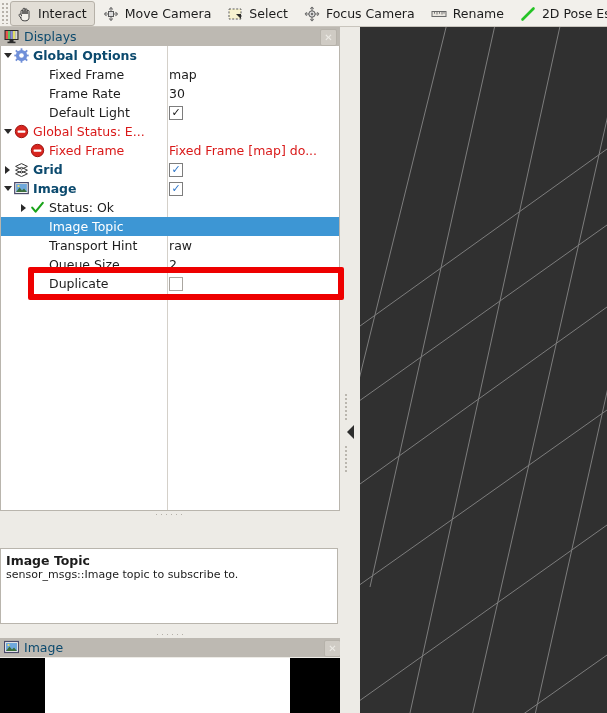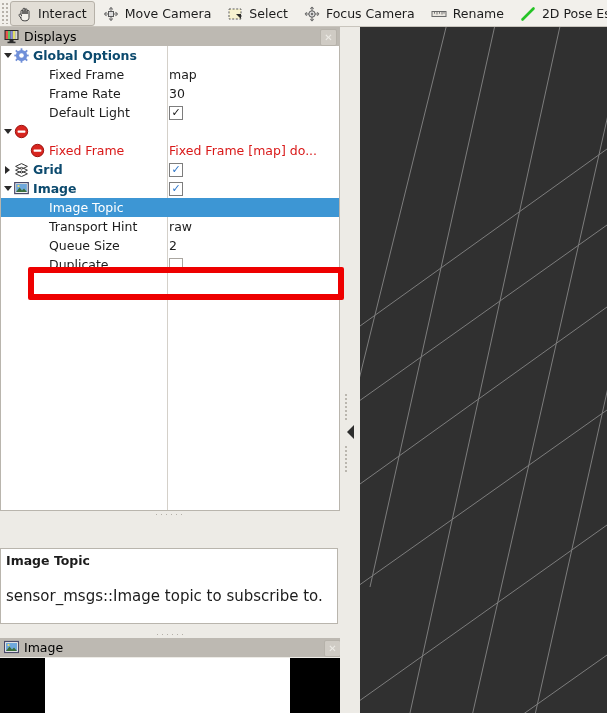--- a/index.html
+++ b/index.html
@@ -76,21 +76,21 @@
   .dock-title {
     position: relative;
     height: 19px;
     background: #bdb9b2;
     display: flex;
     align-items: center;
     padding-left: 4px;
   }
   .dock-title .dt-label {
     font-size: 12.5px;
-    color: #000000;
+    color: #0c4a6e;
     margin-left: 5px;
   }
   .dock-close {
     position: absolute;
     right: 3px; top: 2px;
     width: 15px; height: 15px;
     background: #cfcbc4;
     border: 1px solid #b6b2aa;
     border-radius: 2px;
     display: flex; align-items: center; justify-content: center;
@@ -218,21 +218,21 @@
   #desc-pane {
     position: absolute;
     left: 0; top: 521px;
     width: 338px; height: 76px;
     background: #ffffff;
     border: 1px solid #b9b5ad;
     padding: 4px 5px;
     box-sizing: border-box;
   }
   #desc-title { font-weight: bold; font-size: 12.5px; }
-  #desc-body { font-size: 15px; margin-top: 19px; }
+  #desc-body { font-size: 11px; margin-top: 0; }
 
   
   #btn-row {
     position: absolute;
     left: 0; top: 604px;
     width: 340px; height: 26px;
     display: flex;
     gap: 4px;
     padding: 0 2px;
     box-sizing: border-box;
@@ -464,20 +464,21 @@
           </div>
           <div class="row">
             <div class="row-name">
               <span class="twisty">
                 <span class="tri-d"></span>
               </span>
               <svg class="ico" viewBox="0 0 15 15">
                 <circle cx="7.5" cy="7.5" r="6.2" fill="#d8251f" stroke="#9e1511" stroke-width="1"></circle>
                 <rect x="3.6" y="6.4" width="7.8" height="2.3" rx="0.6" fill="#ffffff"></rect>
               </svg>
+              <span class="lbl err">Global Status: E...</span>
             </div>
             <div class="row-val"></div>
           </div>
           <div class="row">
             <div class="row-name">
               <span class="spacer16"></span>
               <span class="twisty"></span>
               <svg class="ico" viewBox="0 0 15 15">
                 <circle cx="7.5" cy="7.5" r="6.2" fill="#d8251f" stroke="#9e1511" stroke-width="1"></circle>
                 <rect x="3.6" y="6.4" width="7.8" height="2.3" rx="0.6" fill="#ffffff"></rect>
@@ -515,20 +516,33 @@
                 <rect x="0.7" y="1.6" width="13.6" height="11" fill="#f2f2f2" stroke="#4a4a6a" stroke-width="1.2"></rect>
                 <rect x="2.1" y="3" width="10.8" height="8" fill="#6fa8dc"></rect>
                 <path d="M2.1 11 L5.6 6.6 L8 9.6 L10 7.6 L12.9 11 Z" fill="#3c6f3c"></path>
                 <circle cx="4.5" cy="5" r="1.1" fill="#f5e06a"></circle>
               </svg>
               <span class="lbl bold-blue">Image</span>
             </div>
             <div class="row-val">
               <span class="chk k-blue">✓</span>
             </div>
+          </div>
+          <div class="row">
+            <div class="row-name">
+              <span class="spacer16"></span>
+              <span class="twisty">
+                <span class="tri-r"></span>
+              </span>
+              <svg class="ico" viewBox="0 0 15 15">
+                <path d="M2.2 7.6 L5.6 11.6 L12.8 2.8" fill="none" stroke="#19a319" stroke-width="2.1" stroke-linecap="round" stroke-linejoin="round"></path>
+              </svg>
+              <span class="lbl ">Status: Ok</span>
+            </div>
+            <div class="row-val"></div>
           </div>
           <div class="row selected">
             <div class="row-name">
               <span class="spacer16"></span>
               <span class="twisty"></span>
               <span class="ico"></span>
               <span class="lbl sel">Image Topic</span>
             </div>
             <div class="row-val"></div>
           </div>

